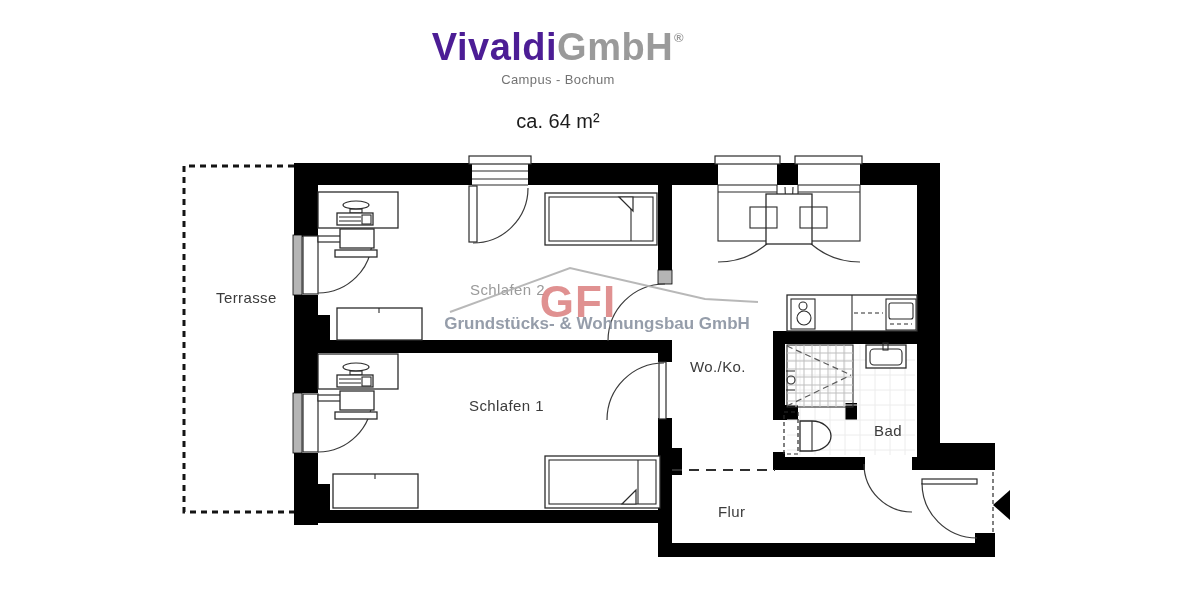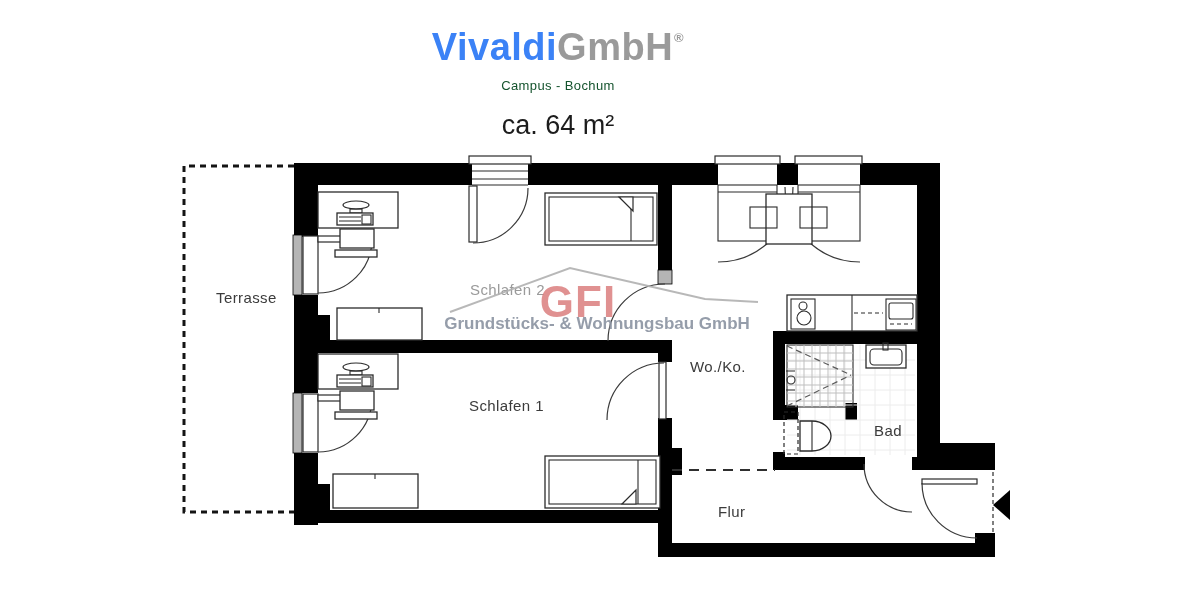--- a/index.html
+++ b/index.html
@@ -1,25 +1,25 @@
 <!DOCTYPE html>
 <html><head>
 <meta charset="utf-8">
 <style>
   html,body{margin:0;padding:0;background:#fff;}
   .stage{position:relative;width:1200px;height:600px;background:#ffffff;overflow:hidden;
          font-family:"Liberation Sans",sans-serif;}
   .header{position:absolute;top:28px;left:0;width:1116px;text-align:center;}
   .brand{font-size:38px;font-weight:bold;letter-spacing:.5px;line-height:1;}
-  .brand .green{color:#3b82f6;}
+  .brand .green{color:#4c1d95;}
   .brand .gray{color:#9a9a9a;}
   .brand .reg{font-size:13px;color:#9a9a9a;font-weight:bold;vertical-align:18px;margin-left:1px;}
-  .campus{font-size:13px;color:#14532d;letter-spacing:.4px;margin-top:12px;}
+  .campus{font-size:13px;color:#737373;letter-spacing:.4px;margin-top:6px;}
   .area{position:absolute;top:110px;left:0;width:1116px;text-align:center;
-        font-size:27px;color:#1c1c1c;}
+        font-size:20px;color:#1c1c1c;}
   svg{position:absolute;top:0;left:0;}
   .wall{fill:#000;}
   .jambgray{fill:#b5b5b5;stroke:#000;stroke-width:.8;}
   .leafw{fill:#fff;stroke:#2b2b2b;stroke-width:1.2;}
   .furn{fill:#fff;stroke:#2b2b2b;stroke-width:1.3;}
   .thin{fill:none;stroke:#2b2b2b;stroke-width:1.1;}
   .arc{fill:none;stroke:#3a3a3a;stroke-width:1.2;}
   .dashline{fill:none;stroke:#2f2f2f;stroke-width:2;stroke-dasharray:10 7;}
   .wcdash{fill:none;stroke:#2b2b2b;stroke-width:1.2;stroke-dasharray:4 3;}
   .terrdash{fill:none;stroke:#141414;stroke-width:3;stroke-dasharray:6 5;}

